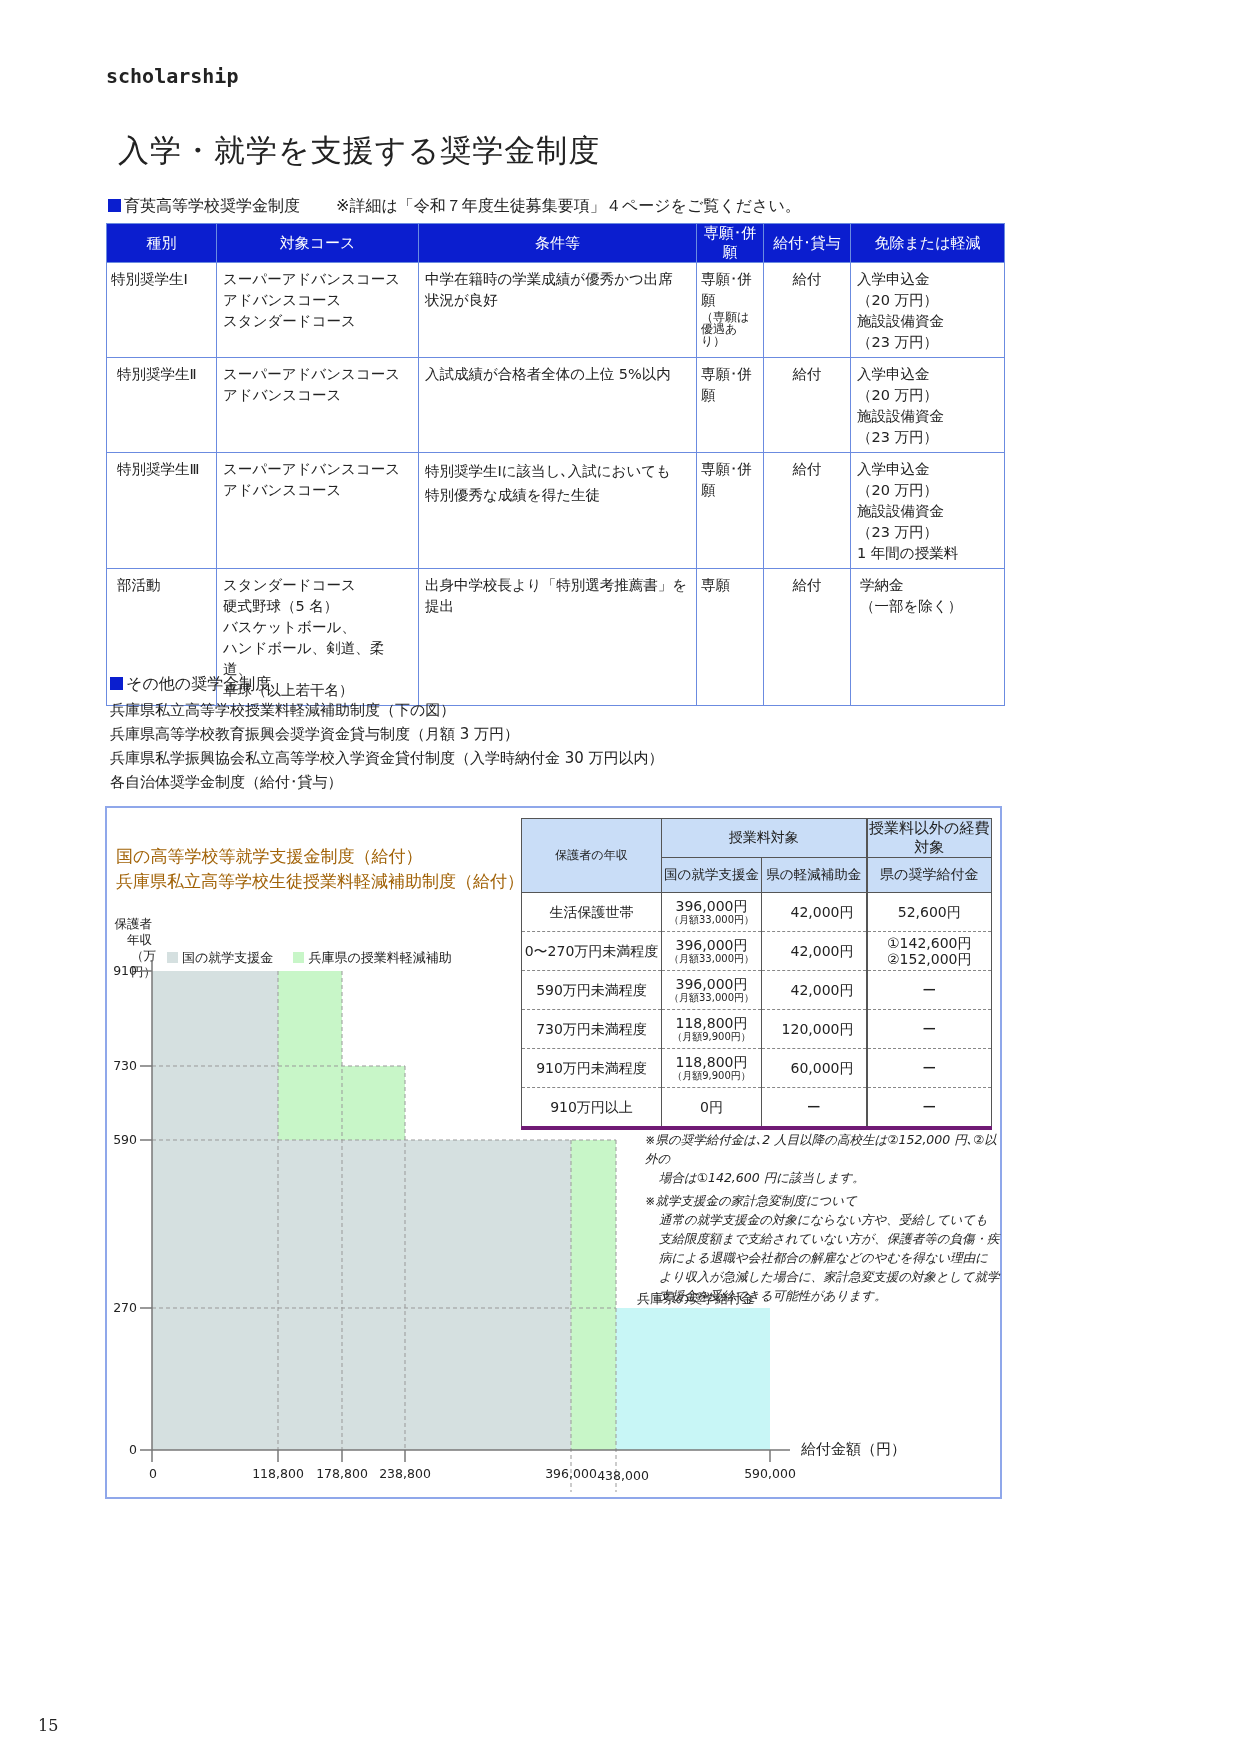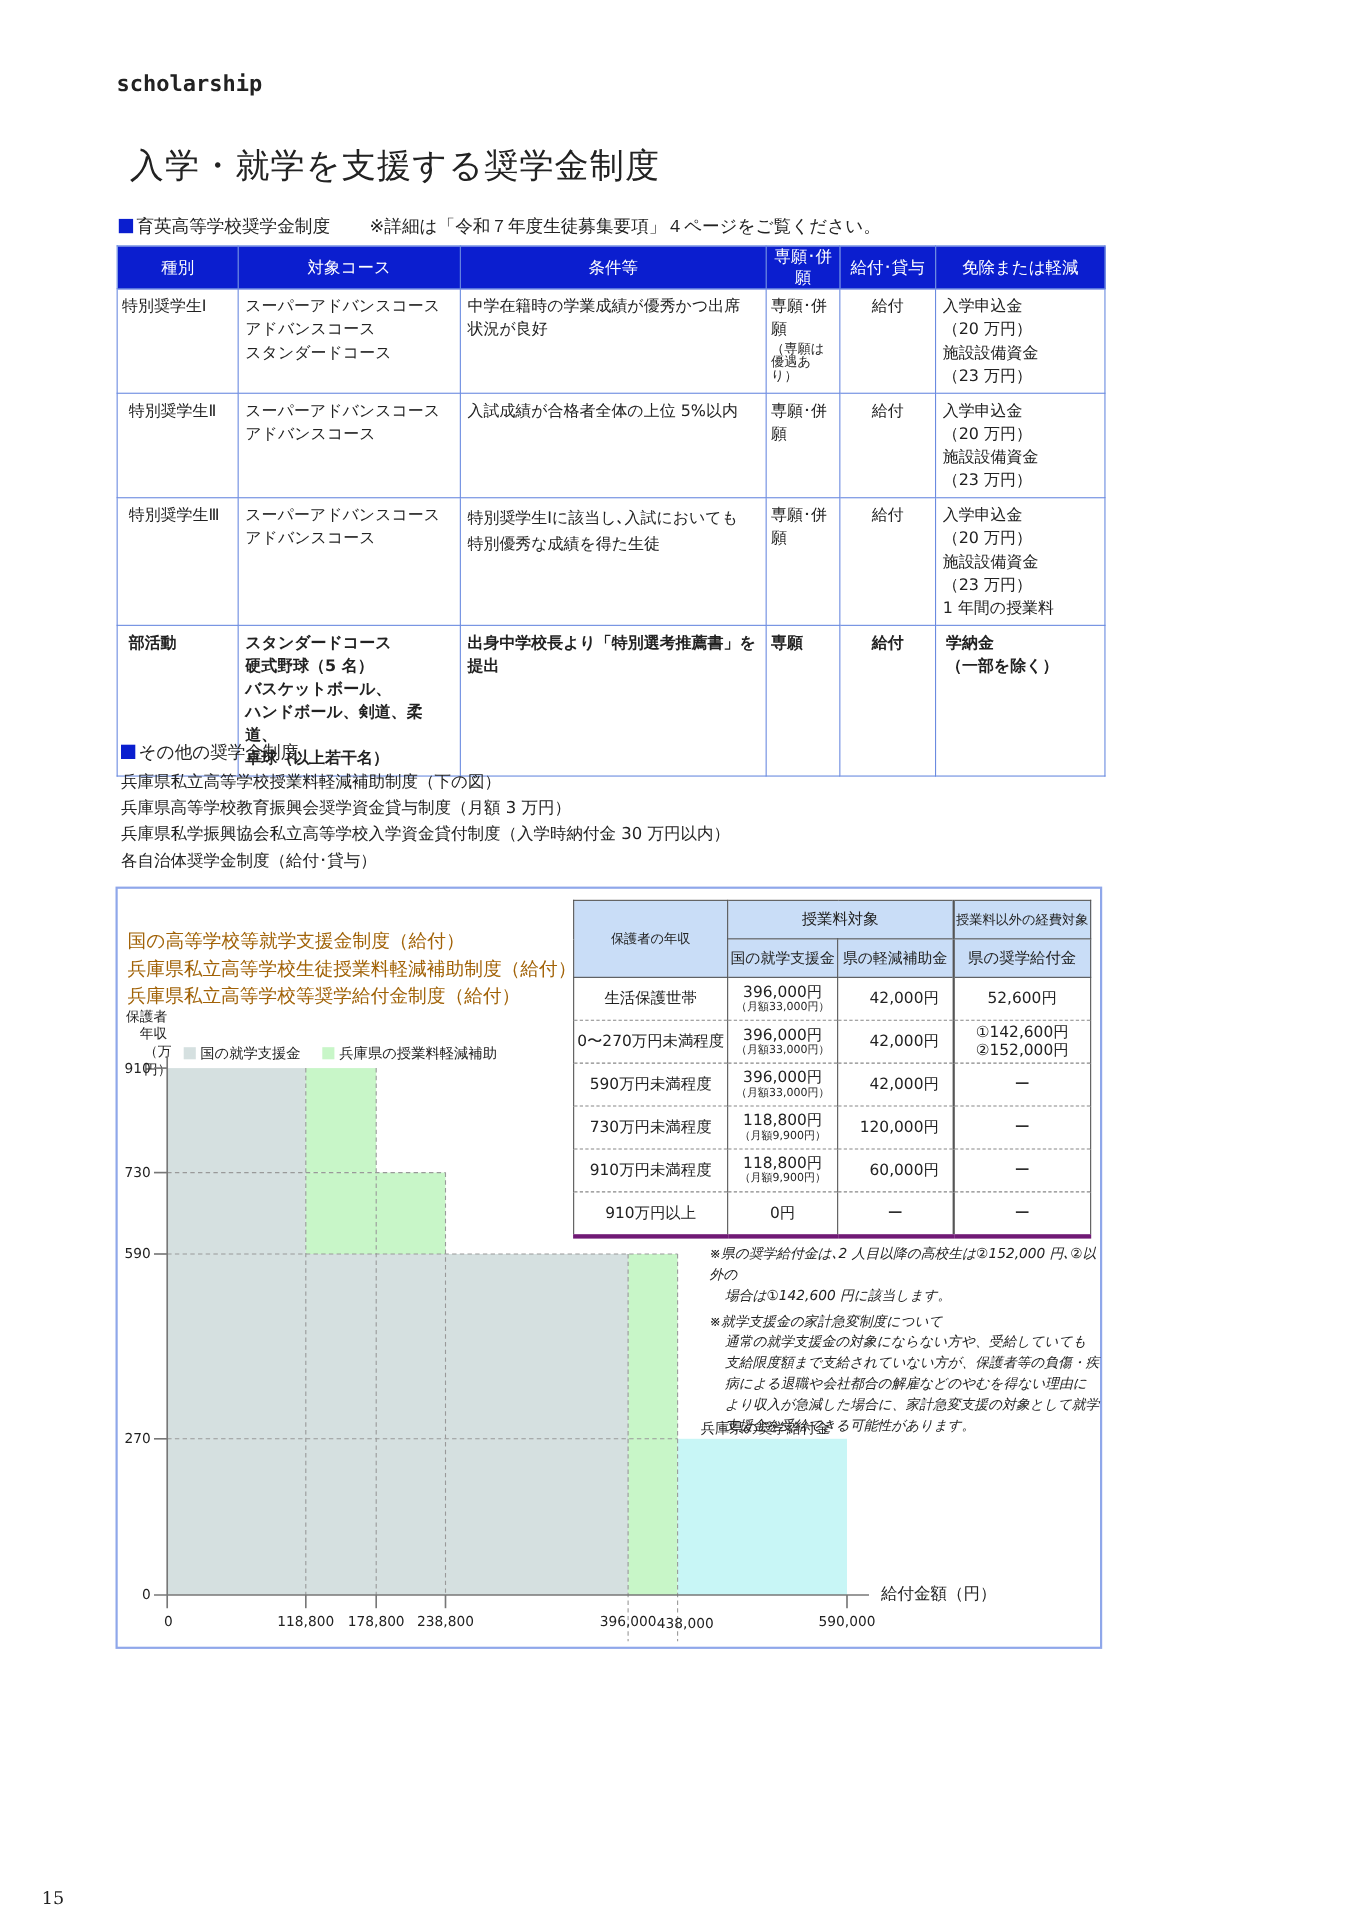--- a/index.html
+++ b/index.html
@@ -127,21 +127,21 @@
       <td style="padding-left:4px;">専願･併願</td>
       <td class="c">給付</td>
       <td>
         <div>入学申込金</div>
         <div>（20 万円）</div>
         <div>施設設備資金</div>
         <div>（23 万円）</div>
         <div>1 年間の授業料</div>
       </td>
     </tr>
-    <tr style="height:115px;font-weight:bold;">
+    <tr style="height:115px;">
       <td style="padding-left:10px;">部活動</td>
       <td>
         <div>スタンダードコース</div>
         <div>硬式野球（5 名）</div>
         <div>バスケットボール、</div>
         <div>ハンドボール、剣道、柔道、</div>
         <div>卓球（以上若干名）</div>
       </td>
       <td>
         <div>出身中学校長より「特別選考推薦書」を</div>
@@ -163,35 +163,34 @@
   <div>兵庫県高等学校教育振興会奨学資金貸与制度（月額 3 万円）</div>
   <div>兵庫県私学振興協会私立高等学校入学資金貸付制度（入学時納付金 30 万円以内）</div>
   <div>各自治体奨学金制度（給付･貸与）</div>
 </div>
 
 <div class="abs chart-box"></div>
 
 <div class="abs chart-titles">
   <div>国の高等学校等就学支援金制度（給付）</div>
   <div>兵庫県私立高等学校生徒授業料軽減補助制度（給付）</div>
-  <div>兵庫県私立高等学校等奨学給付金制度（給付）</div>
 </div>
 
 <table class="sub">
   <colgroup>
       <col style="width:140px">
       <col style="width:100px">
       <col style="width:105px">
       <col style="width:125px">
     </colgroup>
   <thead>
     <tr>
       <th rowspan="2" style="font-size:12px;">保護者の年収</th>
       <th colspan="2">授業料対象</th>
-      <th class="thickL" style="font-size:12px;">授業料以外の経費対象</th>
+      <th class="thickL" style="font-size:15px;">授業料以外の経費対象</th>
     </tr>
     <tr>
       <th style="font-size:13.5px;">国の就学支援金</th>
       <th style="font-size:13.5px;">県の軽減補助金</th>
       <th class="thickL" style="font-size:14px;">県の奨学給付金</th>
     </tr>
   </thead>
   <tbody>
     <tr style="border-top:1px solid #555;">
       <td>生活保護世帯</td>

